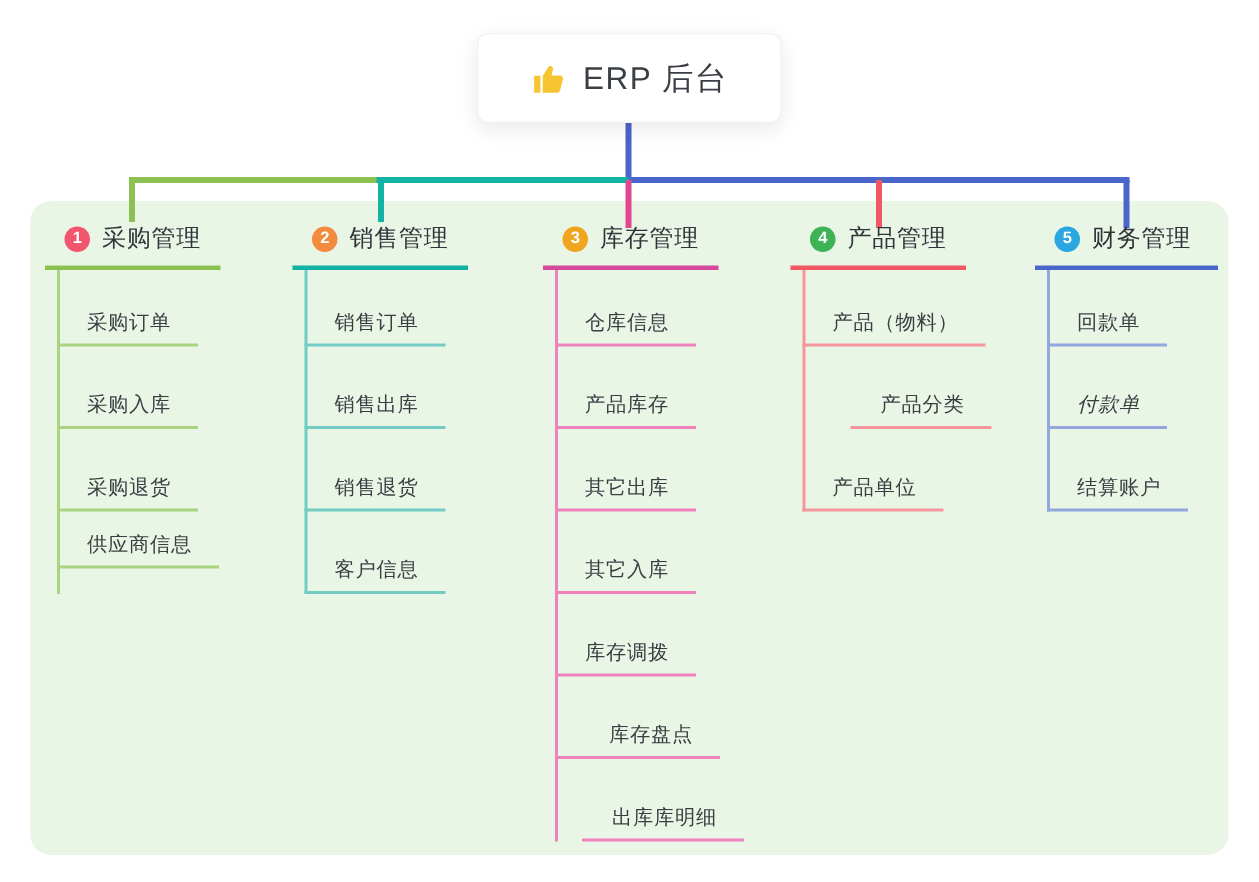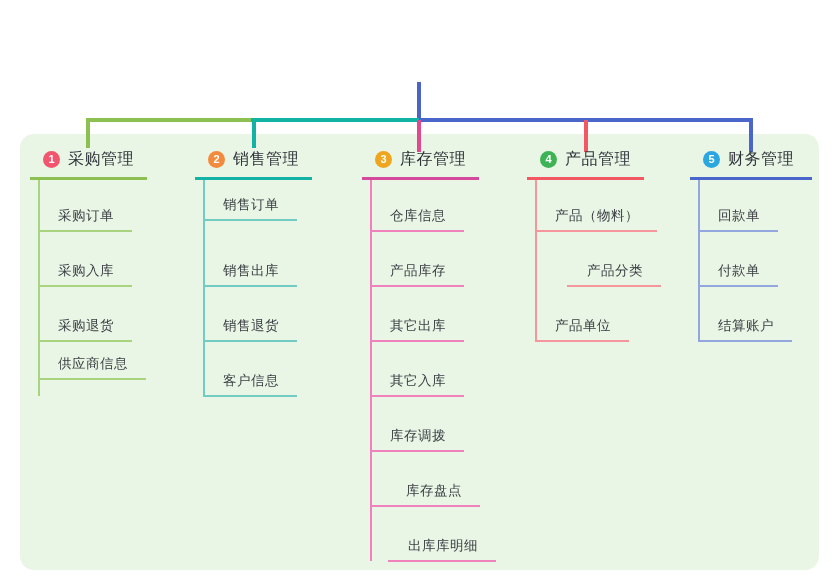--- a/index.html
+++ b/index.html
@@ -46,37 +46,46 @@
       <div class="line" style="left: 86px; top: 118px; width: 167px; height: 4px; background: rgb(140, 193, 82);"></div>
       <div class="line" style="left: 251px; top: 118px; width: 170px; height: 4px; background: rgb(18, 178, 164);"></div>
       <div class="line" style="left: 419px; top: 118px; width: 334px; height: 4px; background: rgb(74, 102, 203);"></div>
       <div class="line" style="left: 86px; top: 120px; width: 4px; height: 28px; background: rgb(140, 193, 82);"></div>
       <div class="line" style="left: 252px; top: 120px; width: 4px; height: 28px; background: rgb(18, 178, 164);"></div>
       <div class="line" style="left: 417px; top: 120px; width: 4px; height: 32px; background: rgb(226, 72, 143);"></div>
       <div class="line" style="left: 584px; top: 120px; width: 4px; height: 32px; background: rgb(242, 87, 100);"></div>
       <div class="line" style="left: 749px; top: 120px; width: 4px; height: 32px; background: rgb(74, 102, 203);"></div>
     </div>
 
+  <div class="root-card">
+    <span>
+      <svg width="25" height="25" viewBox="0 0 24 24">
+        <path fill="#f7c531" d="M2 10h4v11H2z"></path>
+        <path fill="#f7c531" d="M7.5 21h9.1c1 0 1.85-.68 2.07-1.65l1.75-6.9c.33-1.3-.65-2.55-1.99-2.55h-5.2l.83-3.9c.21-1.04-.52-2.1-1.6-2.1-.58 0-1.12.3-1.42.8L7.5 10.2V21z"></path>
+      </svg>
+    </span>
+    <span class="root-label">ERP 后台</span>
+  </div>
 
   <div id="branches">
       <div class="branch" style="left: 30px; top: 148px; width: 117px; border-bottom-color: rgb(140, 193, 82);">
         <span class="badge" style="background: rgb(241, 86, 110);">1</span>
         <span class="branch-label">采购管理</span>
       </div>
       <div class="vline" style="left: 38px; top: 180px; height: 216px; background: rgb(170, 211, 127);"></div>
       <div class="child" style="left: 38px; top: 207px; border-bottom-color: rgb(170, 211, 127);"><span class="child-label">采购订单</span></div>
       <div class="child" style="left: 38px; top: 262px; border-bottom-color: rgb(170, 211, 127);"><span class="child-label">采购入库</span></div>
       <div class="child" style="left: 38px; top: 317px; border-bottom-color: rgb(170, 211, 127);"><span class="child-label">采购退货</span></div>
       <div class="child" style="left: 38px; top: 355px; border-bottom-color: rgb(170, 211, 127);"><span class="child-label">供应商信息</span></div>
       <div class="branch" style="left: 195px; top: 148px; width: 117px; border-bottom-color: rgb(18, 178, 164);">
         <span class="badge" style="background: rgb(242, 139, 62);">2</span>
         <span class="branch-label">销售管理</span>
       </div>
       <div class="vline" style="left: 203px; top: 180px; height: 216px; background: rgb(114, 204, 196);"></div>
-      <div class="child" style="left: 203px; top: 196px; border-bottom-color: rgb(114, 204, 196);"><span class="child-label">销售订单</span></div>
+      <div class="child" style="left: 203px; top: 207px; border-bottom-color: rgb(114, 204, 196);"><span class="child-label">销售订单</span></div>
       <div class="child" style="left: 203px; top: 262px; border-bottom-color: rgb(114, 204, 196);"><span class="child-label">销售出库</span></div>
       <div class="child" style="left: 203px; top: 317px; border-bottom-color: rgb(114, 204, 196);"><span class="child-label">销售退货</span></div>
       <div class="child" style="left: 203px; top: 372px; border-bottom-color: rgb(114, 204, 196);"><span class="child-label">客户信息</span></div>
       <div class="branch" style="left: 362px; top: 148px; width: 117px; border-bottom-color: rgb(212, 73, 156);">
         <span class="badge" style="background: rgb(240, 165, 31);">3</span>
         <span class="branch-label">库存管理</span>
       </div>
       <div class="vline" style="left: 370px; top: 180px; height: 381px; background: rgb(239, 130, 189);"></div>
       <div class="child" style="left: 370px; top: 207px; border-bottom-color: rgb(239, 130, 189);"><span class="child-label">仓库信息</span></div>
       <div class="child" style="left: 370px; top: 262px; border-bottom-color: rgb(239, 130, 189);"><span class="child-label">产品库存</span></div>
@@ -92,17 +101,17 @@
       <div class="vline" style="left: 535px; top: 180px; height: 161px; background: rgb(245, 149, 156);"></div>
       <div class="child" style="left: 535px; top: 207px; border-bottom-color: rgb(245, 149, 156);"><span class="child-label">产品（物料）</span></div>
       <div class="child" style="left: 535px; top: 262px; border-bottom-color: rgb(245, 149, 156); margin-left: 32px;"><span class="child-label">产品分类</span></div>
       <div class="child" style="left: 535px; top: 317px; border-bottom-color: rgb(245, 149, 156);"><span class="child-label">产品单位</span></div>
       <div class="branch" style="left: 690px; top: 148px; width: 122px; border-bottom-color: rgb(74, 102, 203);">
         <span class="badge" style="background: rgb(42, 167, 224);">5</span>
         <span class="branch-label">财务管理</span>
       </div>
       <div class="vline" style="left: 698px; top: 180px; height: 161px; background: rgb(147, 166, 222);"></div>
       <div class="child" style="left: 698px; top: 207px; border-bottom-color: rgb(147, 166, 222);"><span class="child-label">回款单</span></div>
-      <div class="child" style="left: 698px; top: 262px; border-bottom-color: rgb(147, 166, 222);"><span class="child-label">付款单</span></div>
+      <div class="child" style="left: 698px; top: 262px; border-bottom-color: rgb(147, 166, 222); font-style: italic;"><span class="child-label">付款单</span></div>
       <div class="child" style="left: 698px; top: 317px; border-bottom-color: rgb(147, 166, 222);"><span class="child-label">结算账户</span></div>
     </div>
 
 </div>
 
 </body></html>

